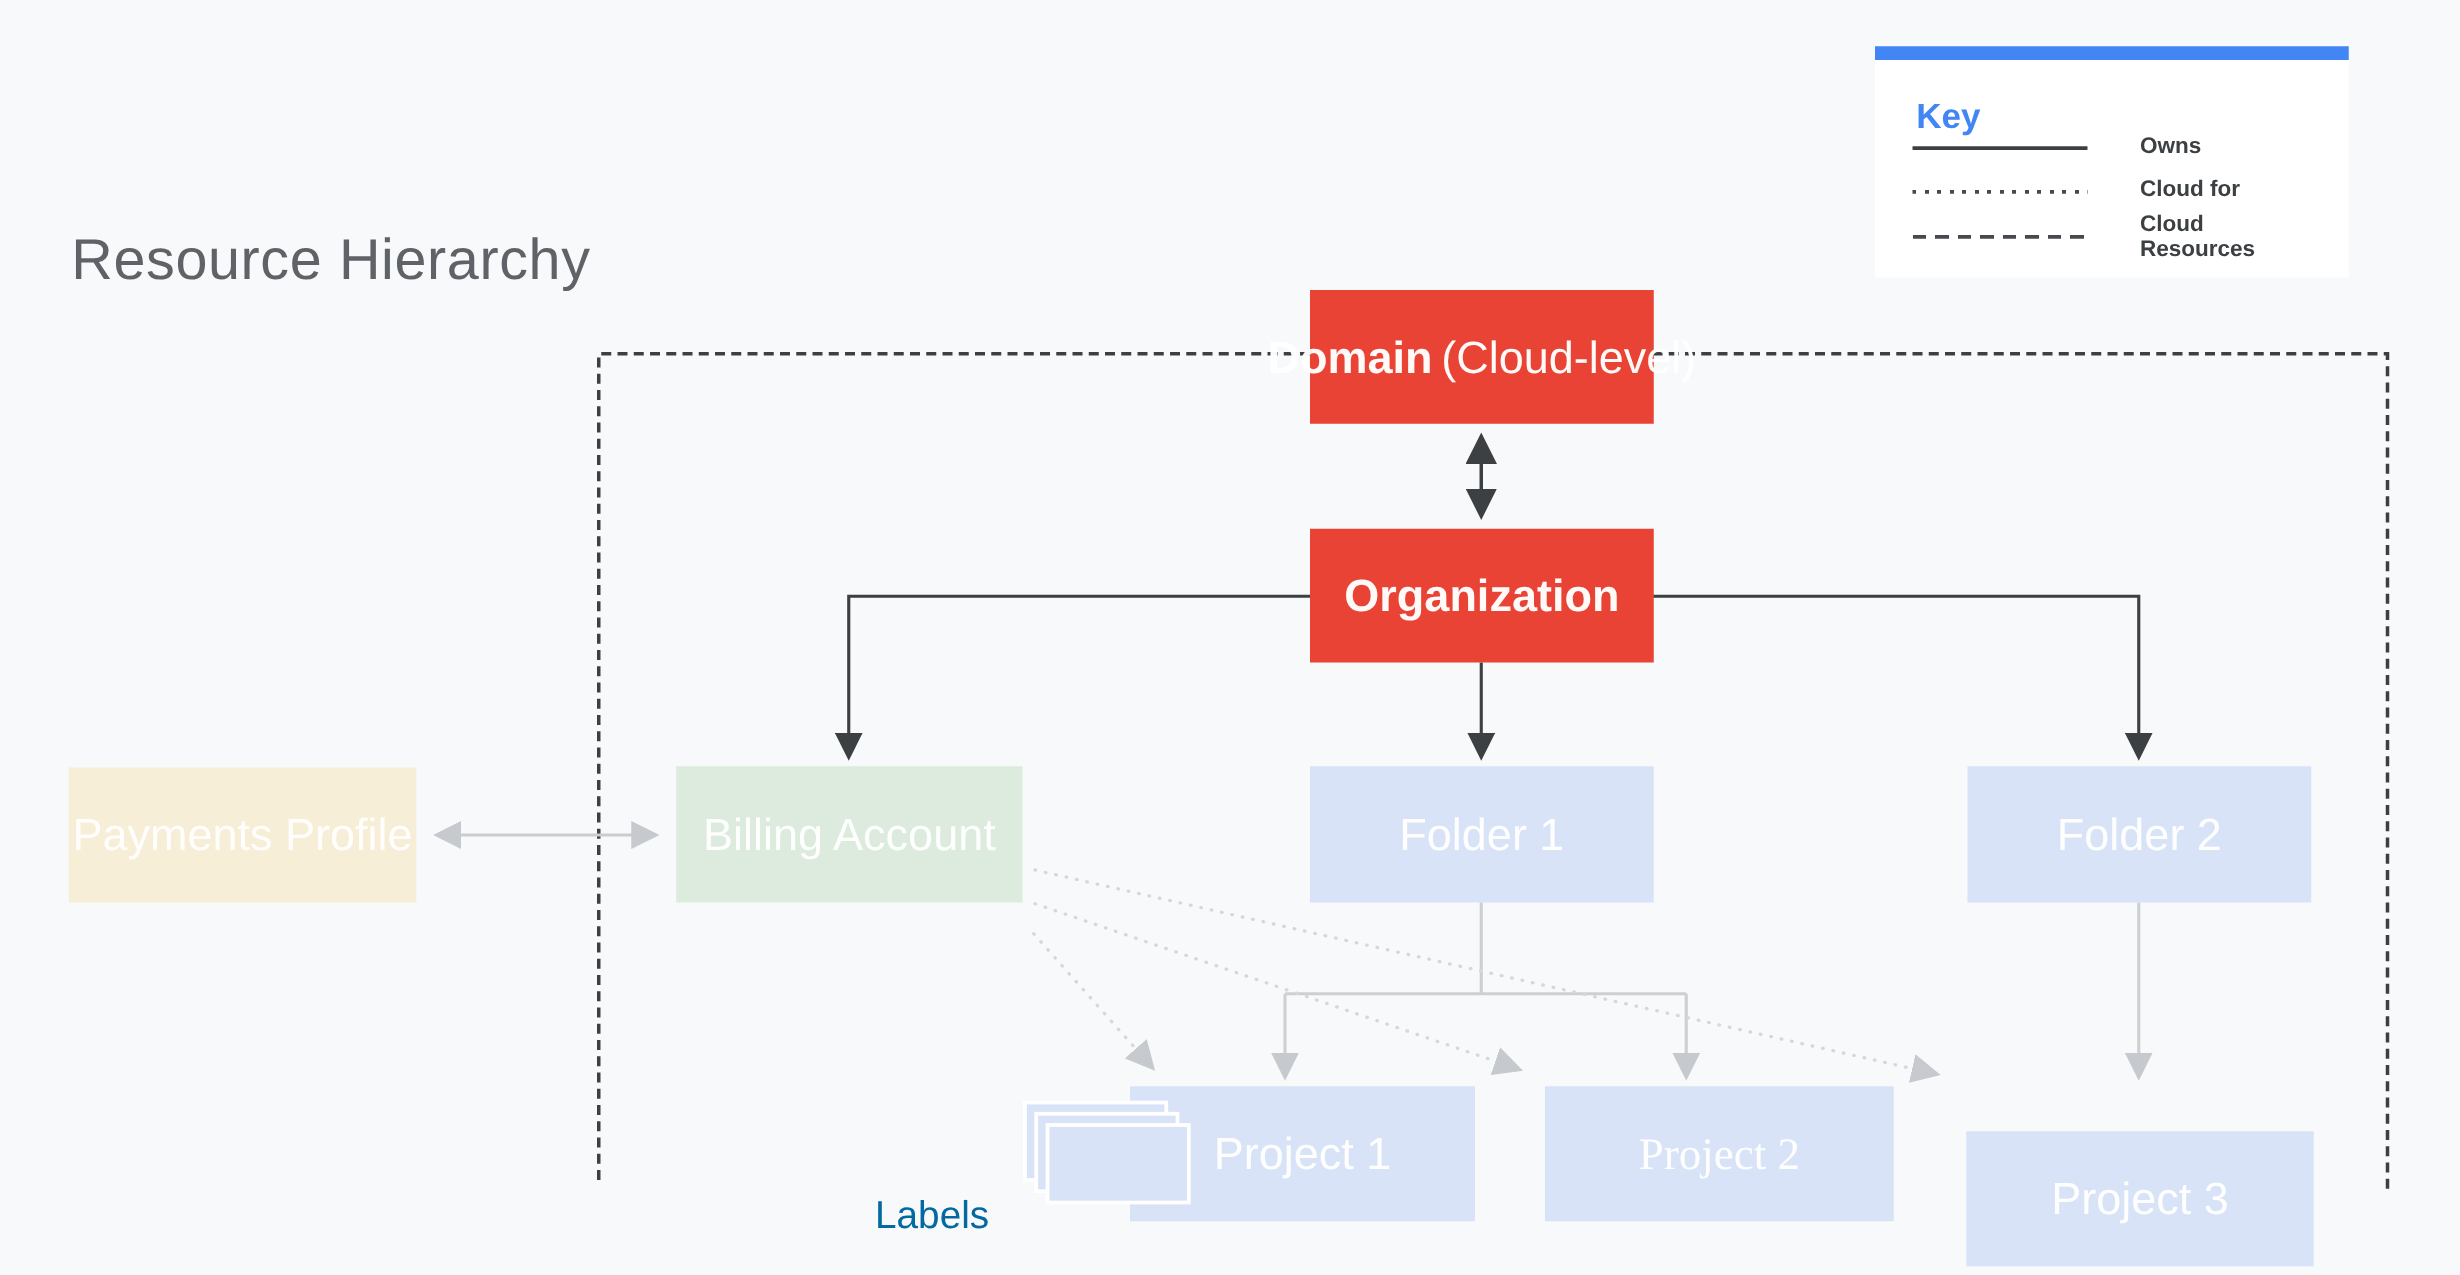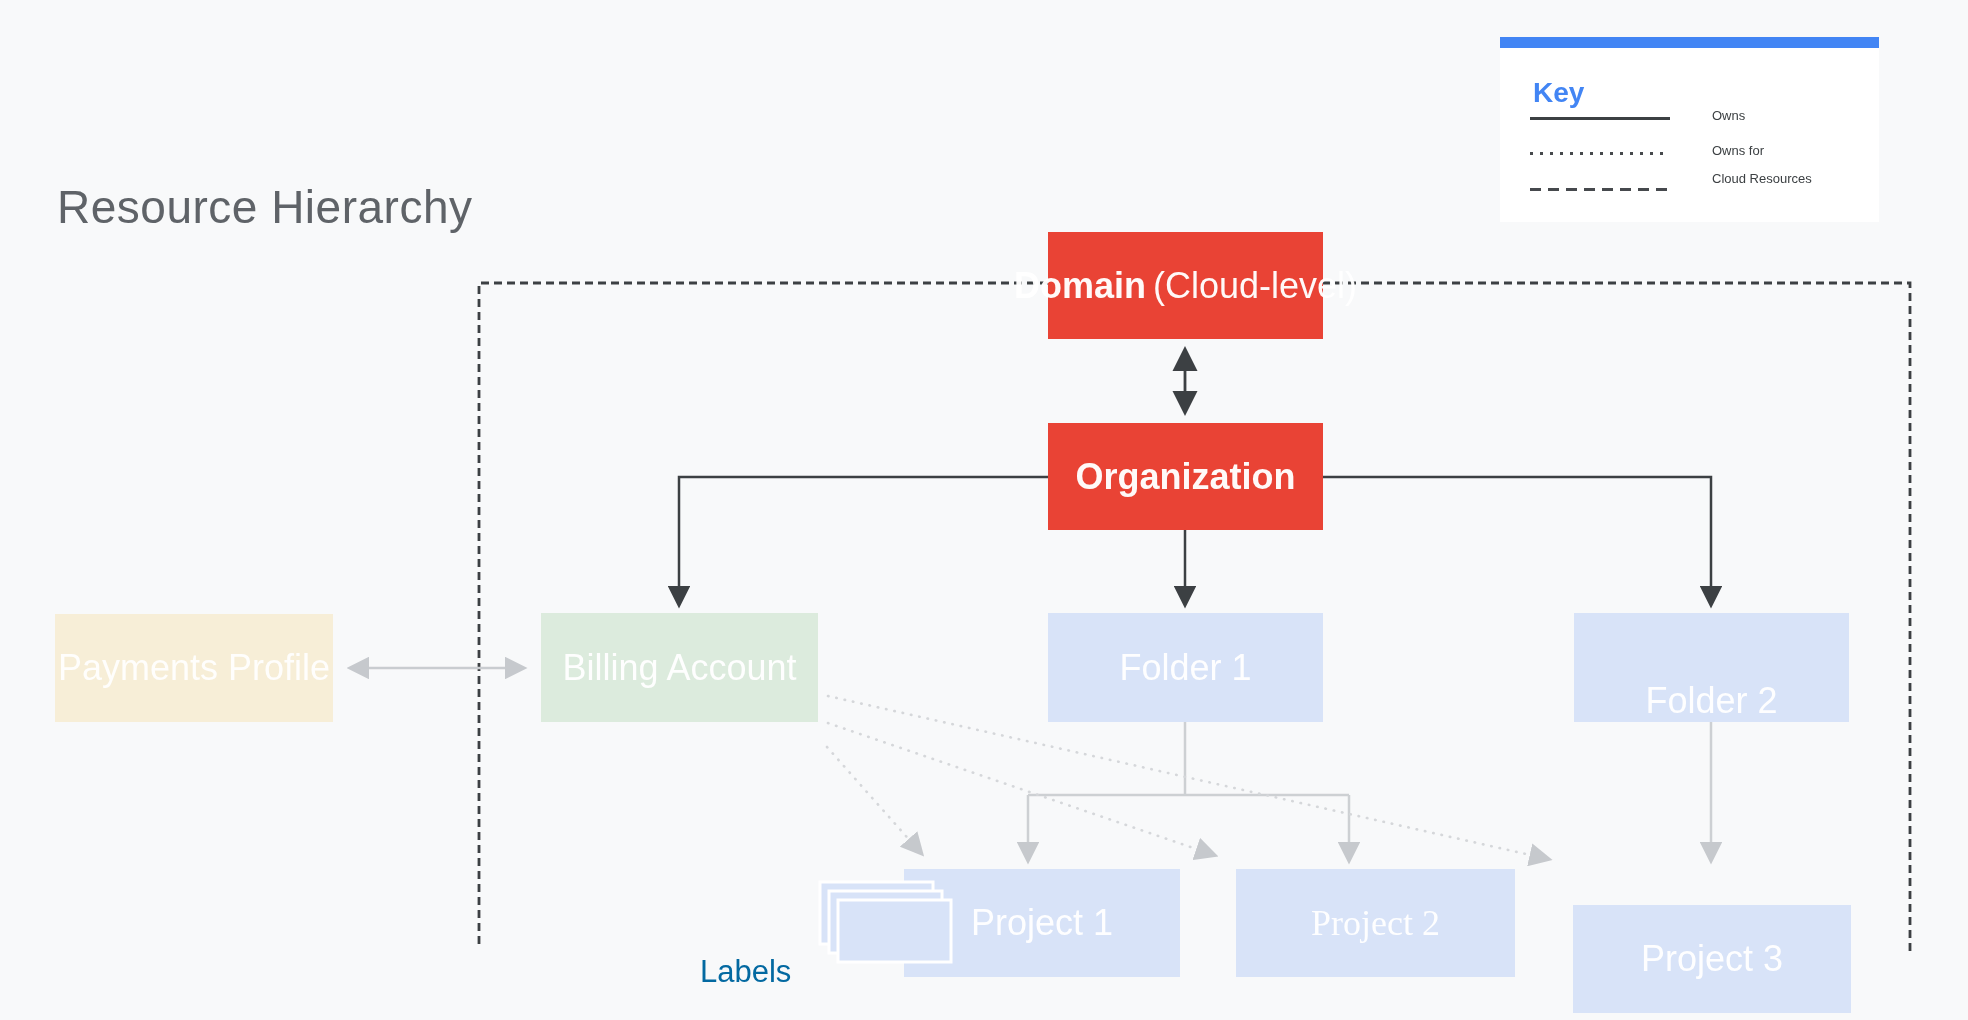--- a/index.html
+++ b/index.html
@@ -26,42 +26,42 @@
   .legend-title{
     position:absolute;left:33px;top:40px;
     font-size:28px;font-weight:700;color:var(--accent_blue,#4285F4);
   }
   .sample{position:absolute;left:30px;width:140px;height:3px;}
   .sample.solid{top:80px;background:var(--dark_line,#3C4043);}
   .sample.dotted{top:115px;background:repeating-linear-gradient(90deg,#46494D 0 3px,transparent 3px 10px);}
   .sample.dashed{top:151px;background:repeating-linear-gradient(90deg,#46494D 0 11px,transparent 11px 18px);}
   .legend-label{
     position:absolute;left:212px;width:130px;
-    font-size:13px;font-weight:400;color:var(--dark_line,#3C4043);line-height:20px;
+    font-size:18px;font-weight:700;color:var(--dark_line,#3C4043);line-height:20px;
   }
   .legend-label.l1{top:69px;}
   .legend-label.l2{top:104px;}
   .legend-label.l3{top:132px;width:115px;}
 
   
   svg.connectors{position:absolute;left:0;top:0;z-index:1;}
 
   
   .node{
     position:absolute;z-index:2;display:flex;align-items:center;justify-content:center;
     font-size:36px;color:rgba(255,255,255,.97);text-align:center;white-space:nowrap;
   }
   .node .bold{font-weight:700;}
   .node .suffix{margin-left:7px;font-weight:400;}
   #domain{left:1048px;top:232px;width:275px;height:107px;background:var(--brand_red,#E94335);}
   #organization{left:1048px;top:423px;width:275px;height:107px;background:var(--brand_red,#E94335);font-weight:700;}
   #payments{left:55px;top:614px;width:278px;height:108px;background:var(--box_cream,#F7EED7);color:rgba(255,255,255,.92);}
   #billing{left:541px;top:613px;width:277px;height:109px;background:var(--box_green,#DCEBDD);color:rgba(255,255,255,.95);}
   #folder1{left:1048px;top:613px;width:275px;height:109px;background:var(--box_blue,#D8E3F8);}
-  #folder2{left:1574px;top:613px;width:275px;height:109px;background:var(--box_blue,#D8E3F8);align-items:flex-end;}
+  #folder2{left:1574px;top:613px;width:275px;height:109px;background:var(--box_blue,#D8E3F8);}
   #project1{left:904px;top:869px;width:276px;height:108px;background:var(--box_blue,#D8E3F8);}
   #project2{left:1236px;top:869px;width:279px;height:108px;background:var(--box_blue,#D8E3F8);font-family:Liberation Serif, serif;}
   #project3{left:1573px;top:869px;width:278px;height:108px;background:var(--box_blue,#D8E3F8);margin-top:36px;}
 
   .labels-caption{
     position:absolute;left:700px;top:906px;z-index:2;
     font-size:31px;color:#0369a1;margin-top:48px;
   }
   .labels-icon{position:absolute;left:818px;top:880px;z-index:3;}
 </style>
@@ -72,21 +72,21 @@
 
   <div class="page-title">Resource Hierarchy</div>
 
   <div class="legend">
     <div class="legend-bar"></div>
     <div class="legend-title">Key</div>
     <div class="sample solid"></div>
     <div class="sample dotted"></div>
     <div class="sample dashed"></div>
     <div class="legend-label l1">Owns</div>
-    <div class="legend-label l2">Owns for</div>
+    <div class="legend-label l2">Cloud for</div>
     <div class="legend-label l3">Cloud Resources</div>
   </div>
 
   <svg class="connectors" width="1968" height="1020" viewBox="0 0 1968 1020">
     <defs>
       <marker id="ad" viewBox="0 0 10 10" refX="8" refY="5" markerWidth="9" markerHeight="9" orient="auto-start-reverse">
         <path d="M0 0L10 5L0 10Z" fill="#3C4043"></path>
       </marker>
       <marker id="ag" viewBox="0 0 10 10" refX="8" refY="5" markerWidth="9" markerHeight="9" orient="auto-start-reverse">
         <path d="M0 0L10 5L0 10Z" fill="#C6C9CD"></path>

